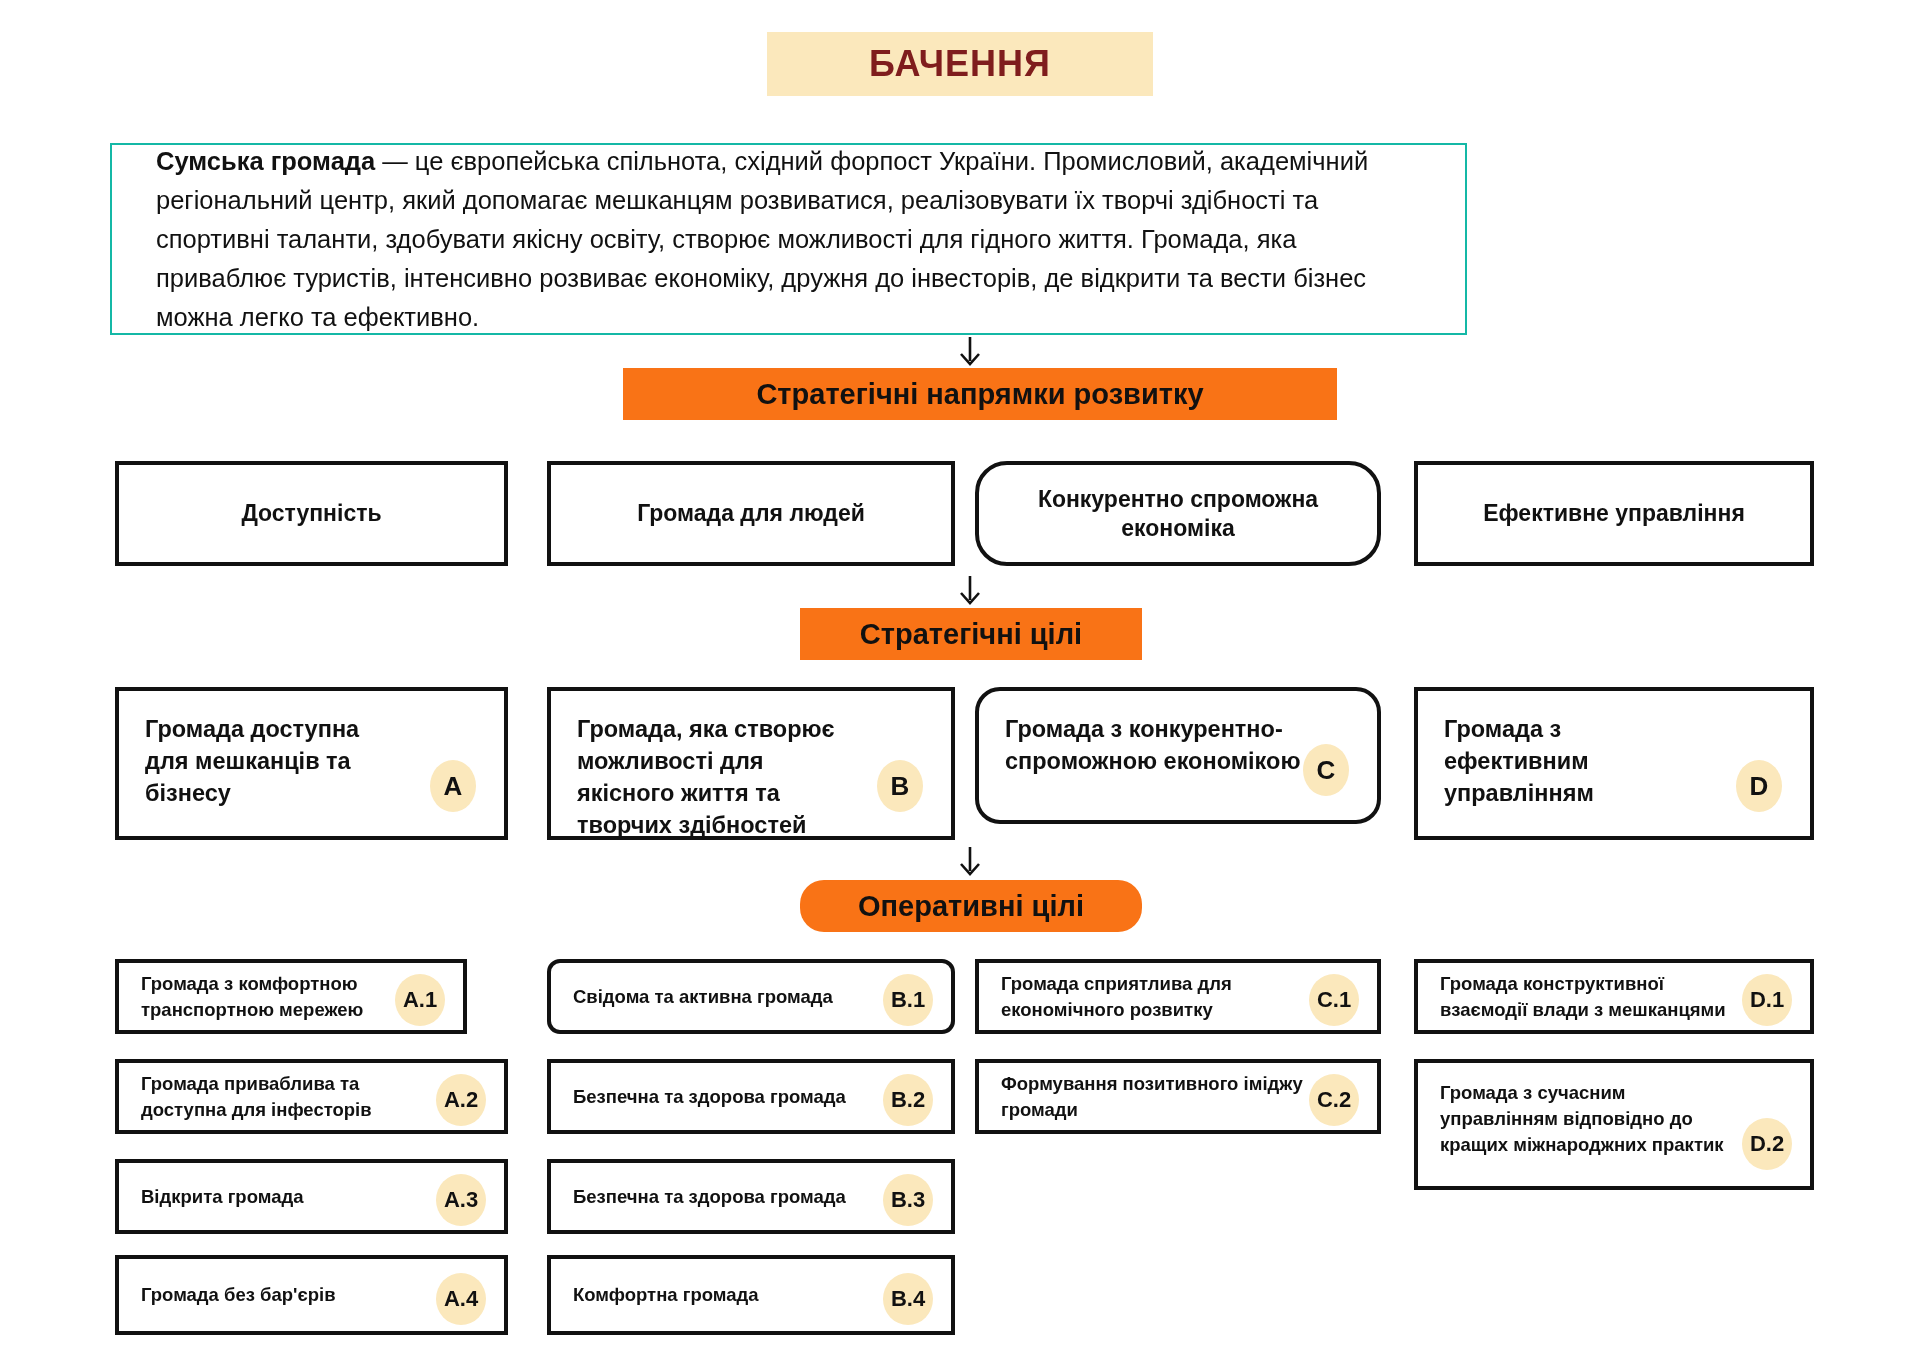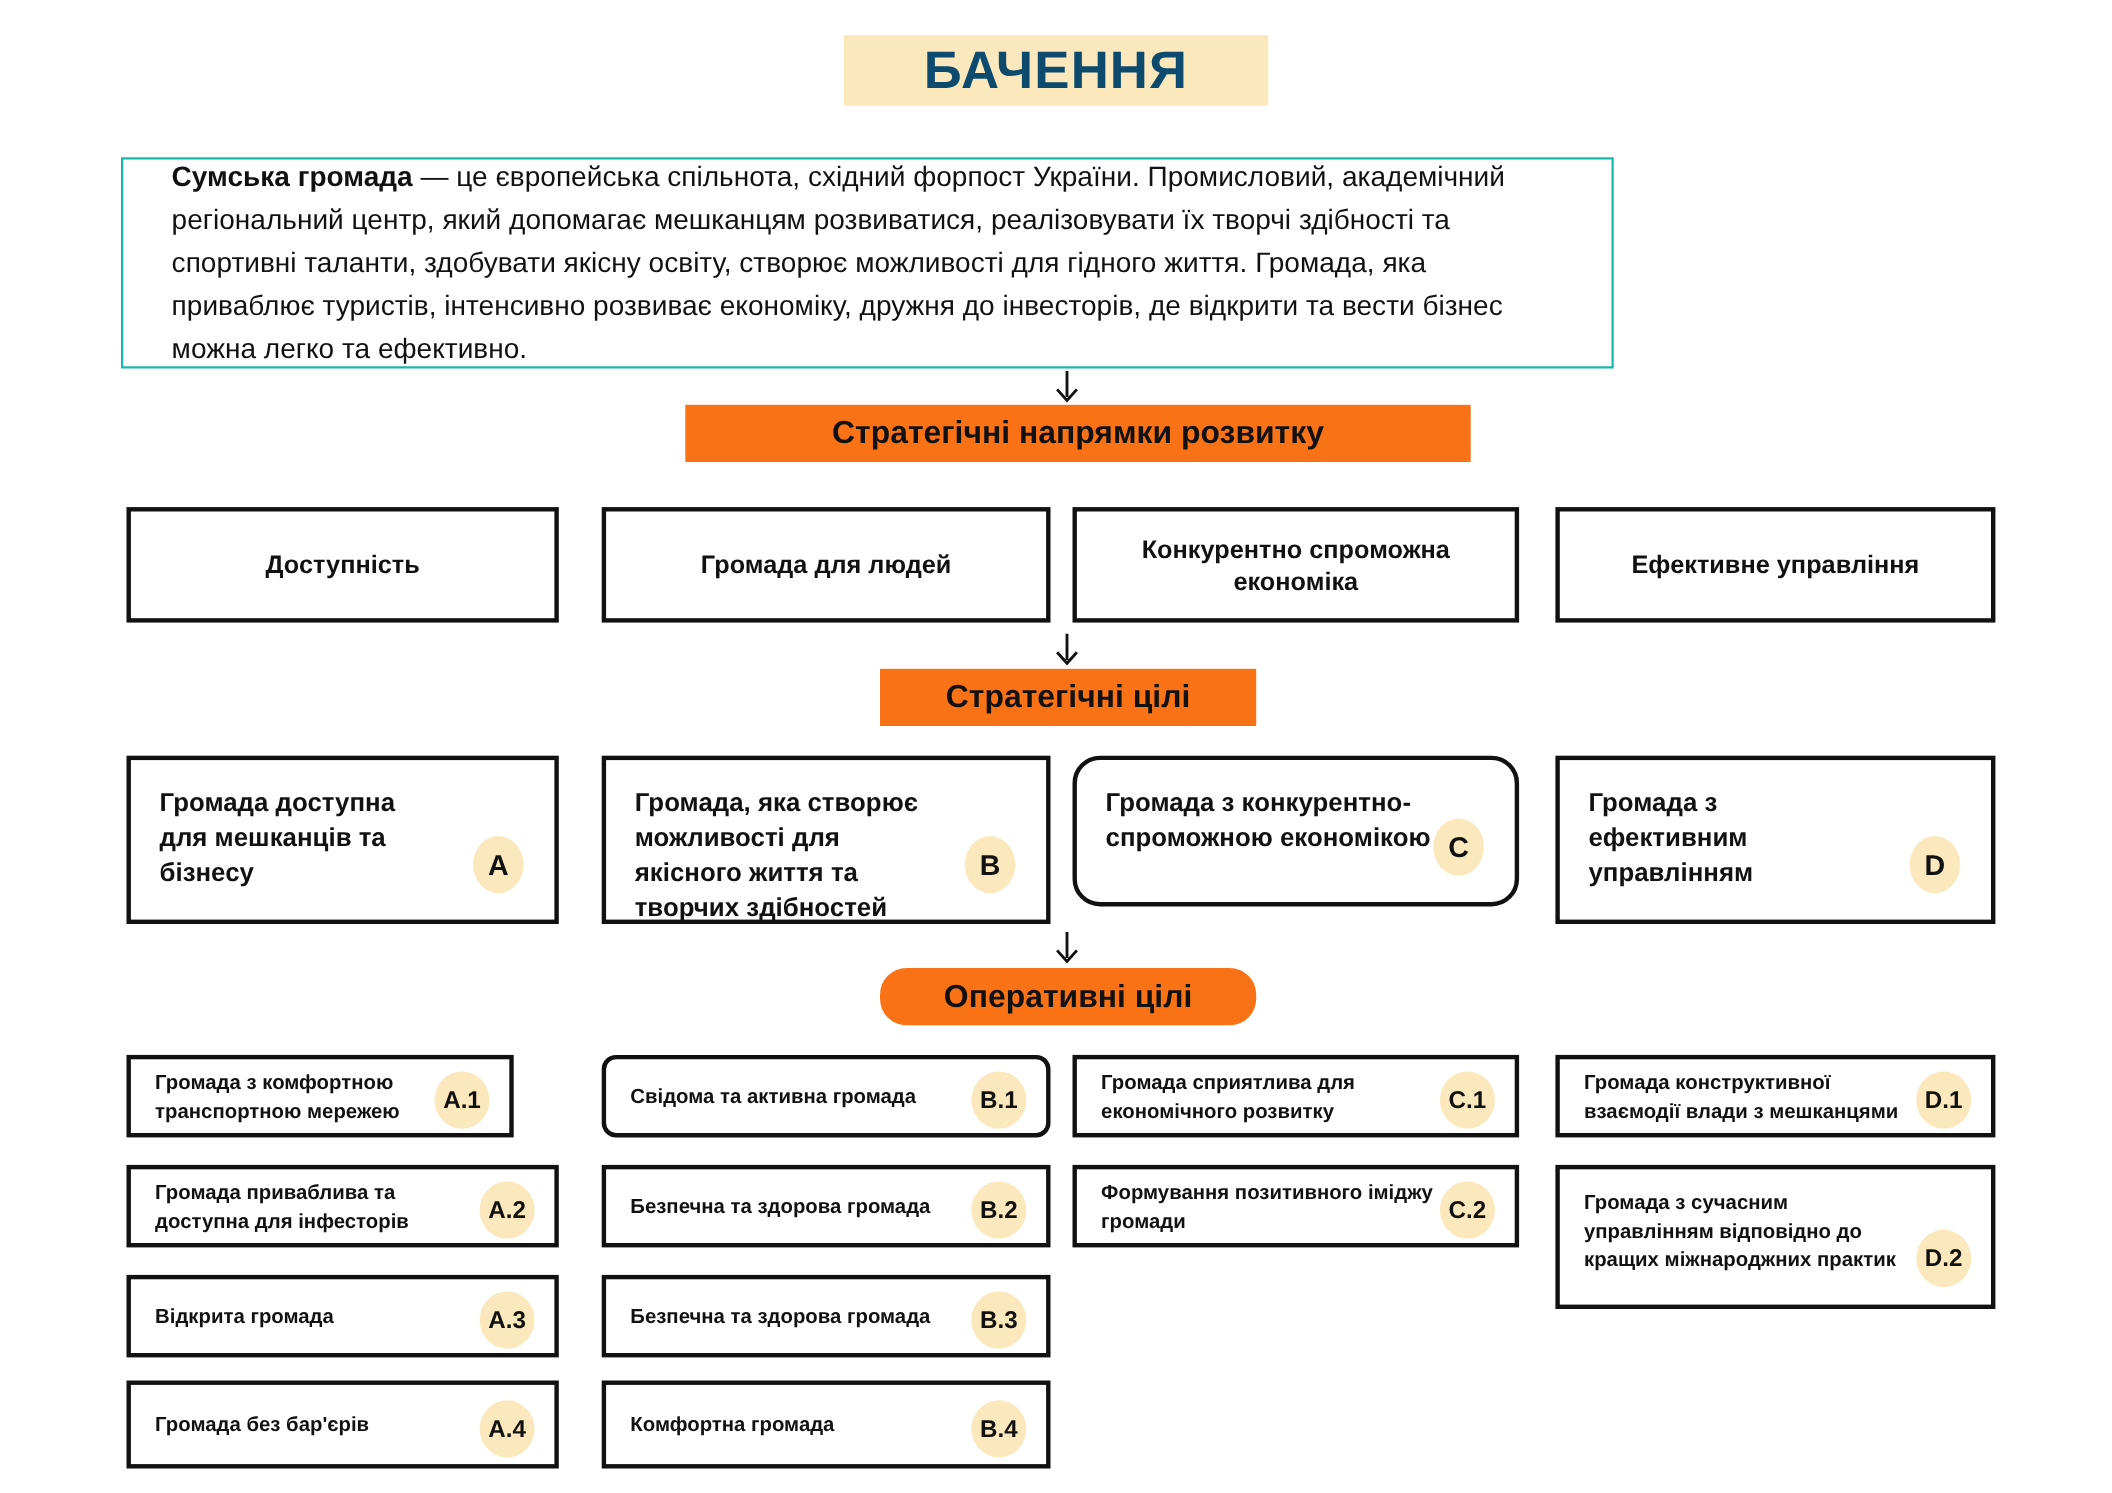--- a/index.html
+++ b/index.html
@@ -24,24 +24,24 @@
     left: 767px;
     top: 32px;
     width: 386px;
     height: 64px;
     background: #fbe8bc;
     display: flex;
     align-items: center;
     justify-content: center;
   }
   .title-banner .title-text {
-    font-size: 48px;
+    font-size: 36px;
     font-weight: bold;
     letter-spacing: 1px;
-    color: #0c4a6e;
+    color: #7f1d1d;
   }
 
   
   .vision-box {
     position: absolute;
     left: 110px;
     top: 143px;
     width: 1357px;
     height: 192px;
     border: 2px solid #14b8a6;
@@ -175,21 +175,21 @@
   <div class="section-band" id="band-directions">
     <span class="band-text">Стратегічні напрямки розвитку</span>
   </div>
 
   <div class="card dir-card" style="left:115px; top:461px; width:393px; height:105px;">
     <span class="dir-text">Доступність</span>
   </div>
   <div class="card dir-card" style="left:547px; top:461px; width:408px; height:105px;">
     <span class="dir-text">Громада для людей</span>
   </div>
-  <div class="card dir-card" style="left:975px; top:461px; width:406px; height:105px;">
+  <div class="card dir-card" style="left:975px; top:461px; width:406px; height:105px;border-radius:32px;">
     <span class="dir-text">Конкурентно спроможна економіка</span>
   </div>
   <div class="card dir-card" style="left:1414px; top:461px; width:400px; height:105px;">
     <span class="dir-text">Ефективне управління</span>
   </div>
 
   <div class="arrow" style="left:956px; top:575px;">
     <svg width="22" height="32" viewBox="0 0 22 32" aria-hidden="true">
       <path d="M11 0 L11 24 M2 17 L11 27 L20 17" stroke="#111111" stroke-width="2.6" fill="none"></path>
     </svg>

